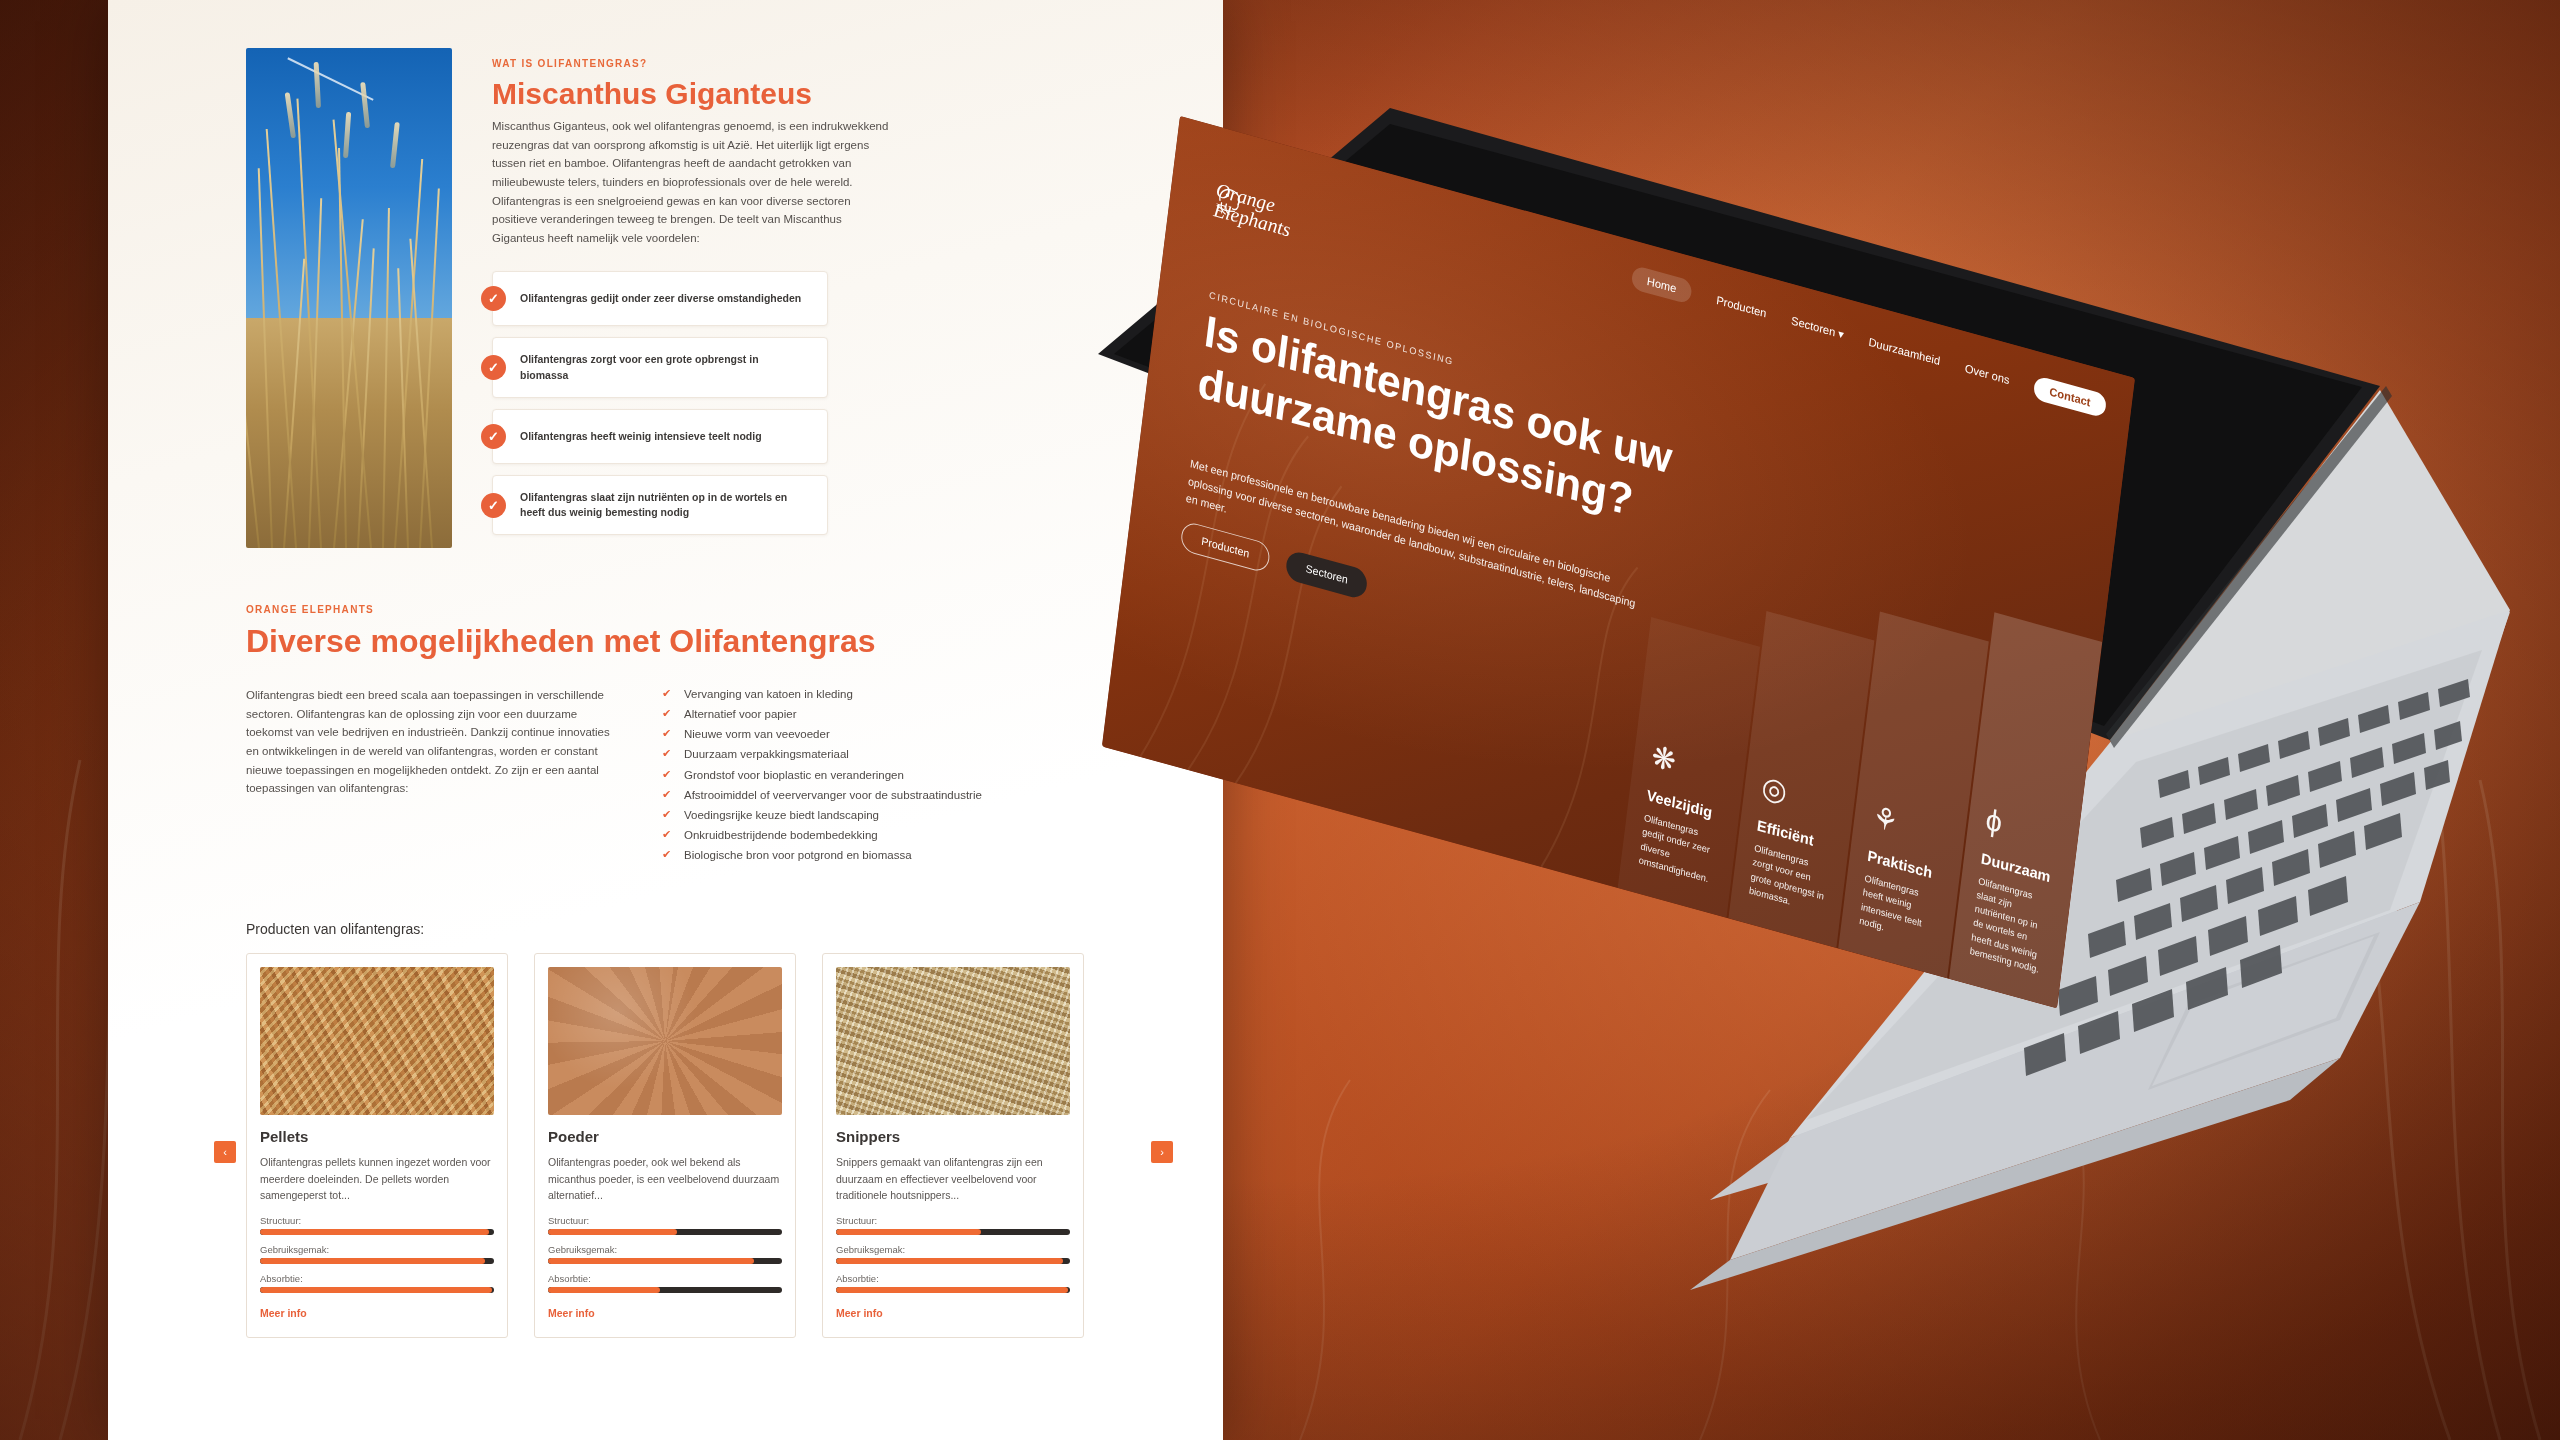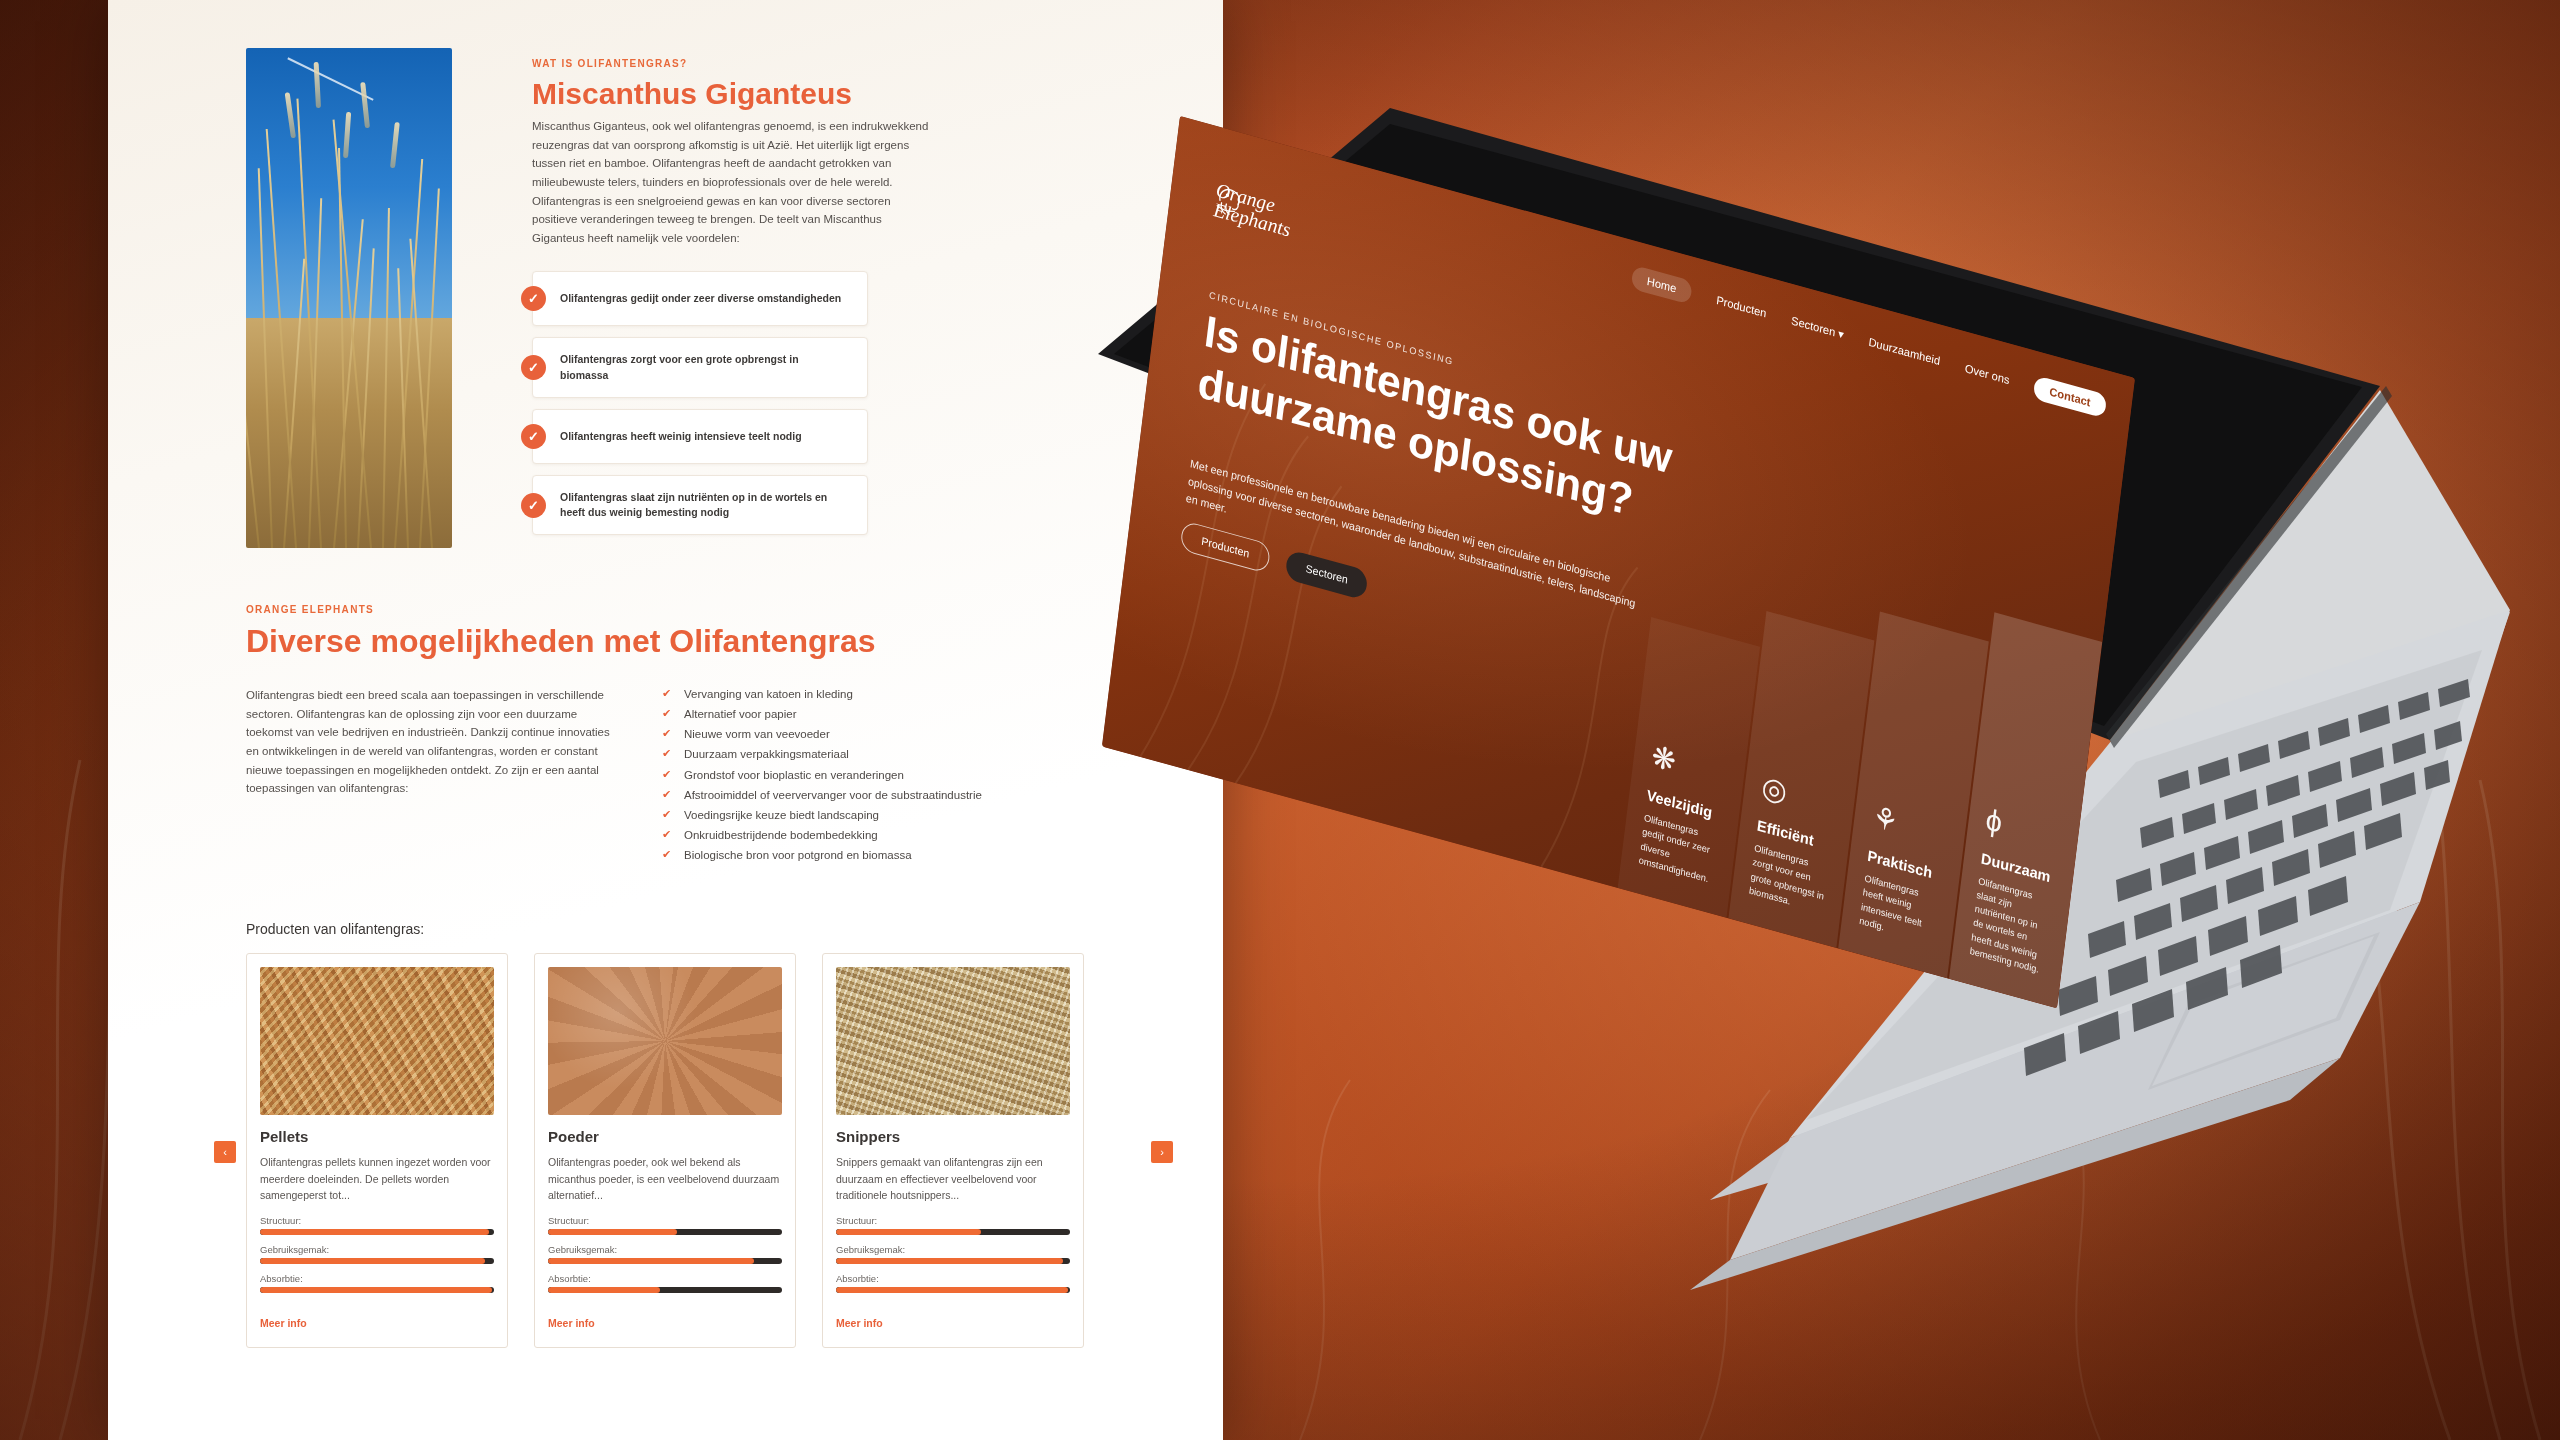--- a/index.html
+++ b/index.html
@@ -39,21 +39,21 @@
     width: 1115px; height: 1440px;
     background: linear-gradient(165deg, #f6f0e7 0%, #fbf8f3 28%, #ffffff 60%, #ffffff 100%);
     box-shadow: 0 0 60px rgba(0,0,0,0.35);
   }
   .page-inner { position: relative; width: 100%; height: 100%; padding: 0; }
 
   
   .top-sec {
     display: flex;
     padding: 48px 60px 0 138px;
-    gap: 80px;
+    gap: 40px;
   }
   .hero-img {
     width: 206px; height: 500px;
     flex: 0 0 206px;
     position: relative;
     overflow: hidden;
     border-radius: 2px;
   }
   .sky {
     position: absolute; left:0; top:0; right:0; height: 62%;
@@ -171,21 +171,21 @@
       repeating-linear-gradient(18deg, #d6c49a 0 3px, #b59a68 3px 6px, #e3d5af 6px 10px, #a98d5d 10px 14px),
       repeating-linear-gradient(-70deg, rgba(255,255,255,.25) 0 2px, rgba(90,70,35,.28) 2px 6px);
     background-blend-mode: overlay, normal;
   }
   .card-title { font-size: 15px; font-weight: 700; color: #3a3634; margin: 13px 0 9px 0; }
   .card-desc { font-size: 10.5px; line-height: 1.55; color: #5a5552; min-height: 52px; }
   .metric { margin-top: 9px; }
   .metric-label { font-size: 9.5px; color: #6b6663; margin-bottom: 3px; }
   .bar { height: 6px; background: #2e2a28; border-radius: 3px; overflow: hidden; }
   .bar > span { display: block; height: 100%; background: #ef6a33; border-radius: 3px; }
-  .more { margin-top: 24px; font-size: 10.5px; font-weight: 700; color: #e8613a; }
+  .more { margin-top: 14px; font-size: 10.5px; font-weight: 700; color: #e8613a; }
 
   .carousel-btn {
     position: absolute; top: 188px;
     width: 22px; height: 22px;
     background: #ef6a33; color: #fff;
     display: flex; align-items: center; justify-content: center;
     font-size: 11px; border-radius: 2px;
   }
   .carousel-prev { left: 106px; }
   .carousel-next { right: 50px; }

